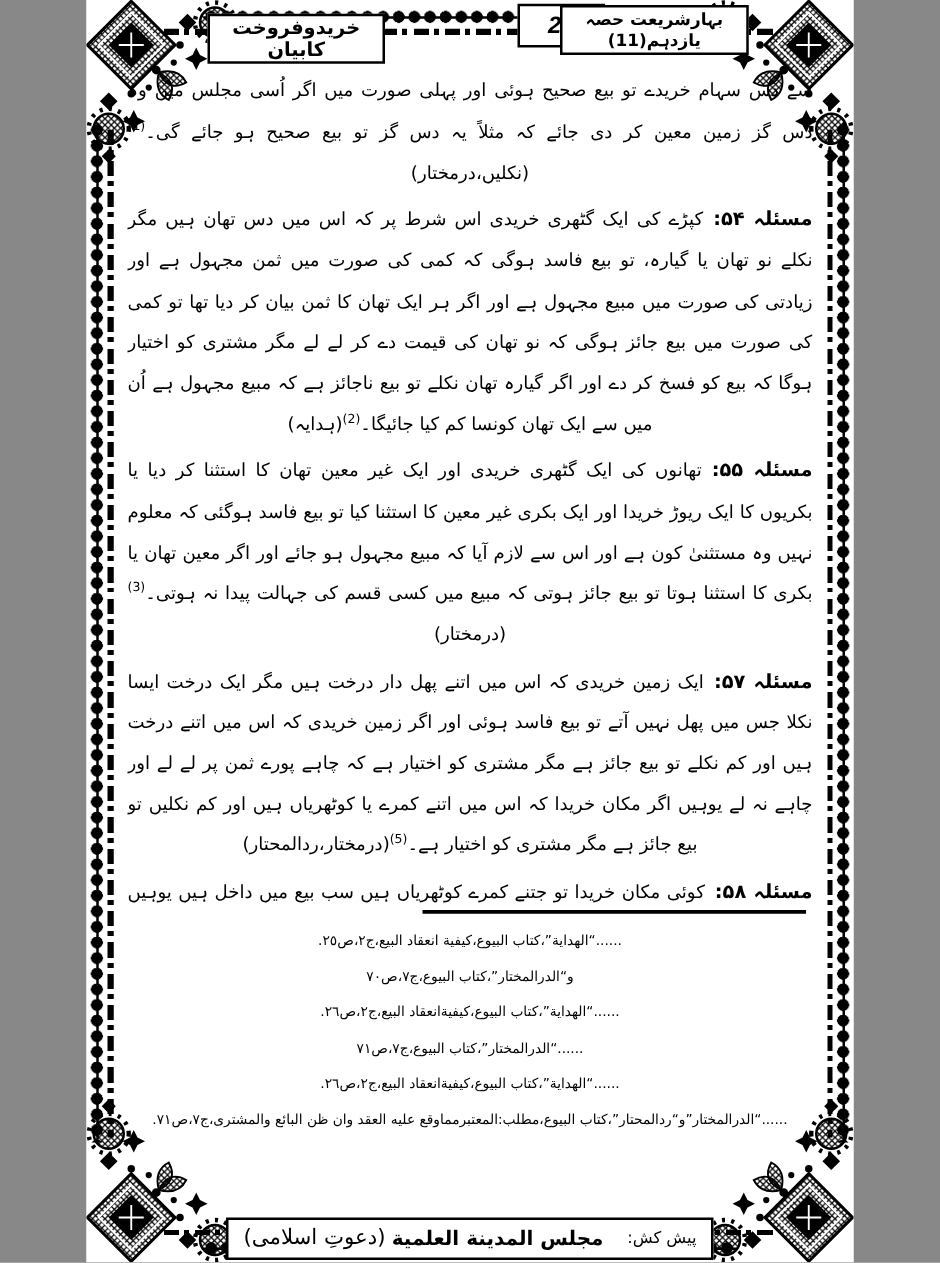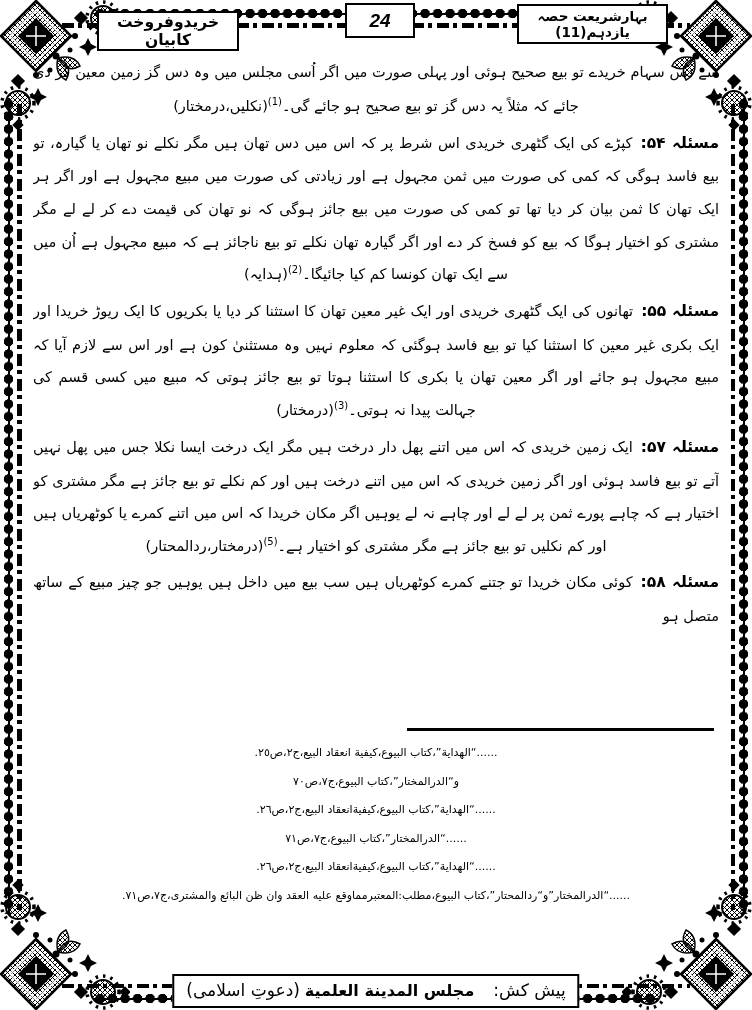--- a/index.html
+++ b/index.html
@@ -1,17 +1,17 @@
 <!DOCTYPE html>
 <html lang="ur" dir="ltr"><head>
 <meta charset="utf-8">
 <style>
   html,body{margin:0;padding:0;background:#888;}
   .page{
-    position:relative;width:752px;height:1010px;background:#ffffff;
+    position:relative;width:614px;height:1010px;background:#ffffff;
     font-family:"DejaVu Sans",sans-serif;color:#000;overflow:hidden;margin:0 auto;
   }
 
   
   .corner{position:absolute;width:130px;height:130px;}
   .corner.tl{top:0;left:0;}
   .corner.tr{top:0;right:0;transform:scaleX(-1);}
   .corner.bl{bottom:0;left:0;transform:scaleY(-1);}
   .corner.br{bottom:0;right:0;transform:scale(-1,-1);}
 
@@ -57,21 +57,21 @@
   .fn-zone{position:absolute;left:38px;right:38px;top:726px;height:232px;
     direction:rtl;text-align:center;font-size:11px;overflow:hidden;}
   .fn-sep{height:3px;background:#000;width:307px;margin:2px 0 8px auto;}
   .fn-line{line-height:2.6;}
   .fn-line.indent{}
 
   
   .footer-box{position:absolute;left:50%;bottom:2px;transform:translateX(-50%);
     border:2.5px solid #000;background:#fff;padding:4px 12px 6px 12px;
     direction:rtl;white-space:nowrap;display:flex;align-items:center;gap:5px;z-index:3;}
-  .f-prefix{font-size:17px;margin-left:14px;}
+  .f-prefix{font-size:13px;margin-left:14px;}
   .f-pub{font-weight:bold;font-size:16px;}
   .f-suffix{font-size:17px;}
 </style>
 </head>
 <body>
 
 <svg width="0" height="0" style="position:absolute" aria-hidden="true">
   <defs>
     <pattern id="xh" width="5" height="5" patternUnits="userSpaceOnUse">
       <path d="M0 0L5 5M5 0L0 5" stroke="#000" stroke-width="1"></path>

